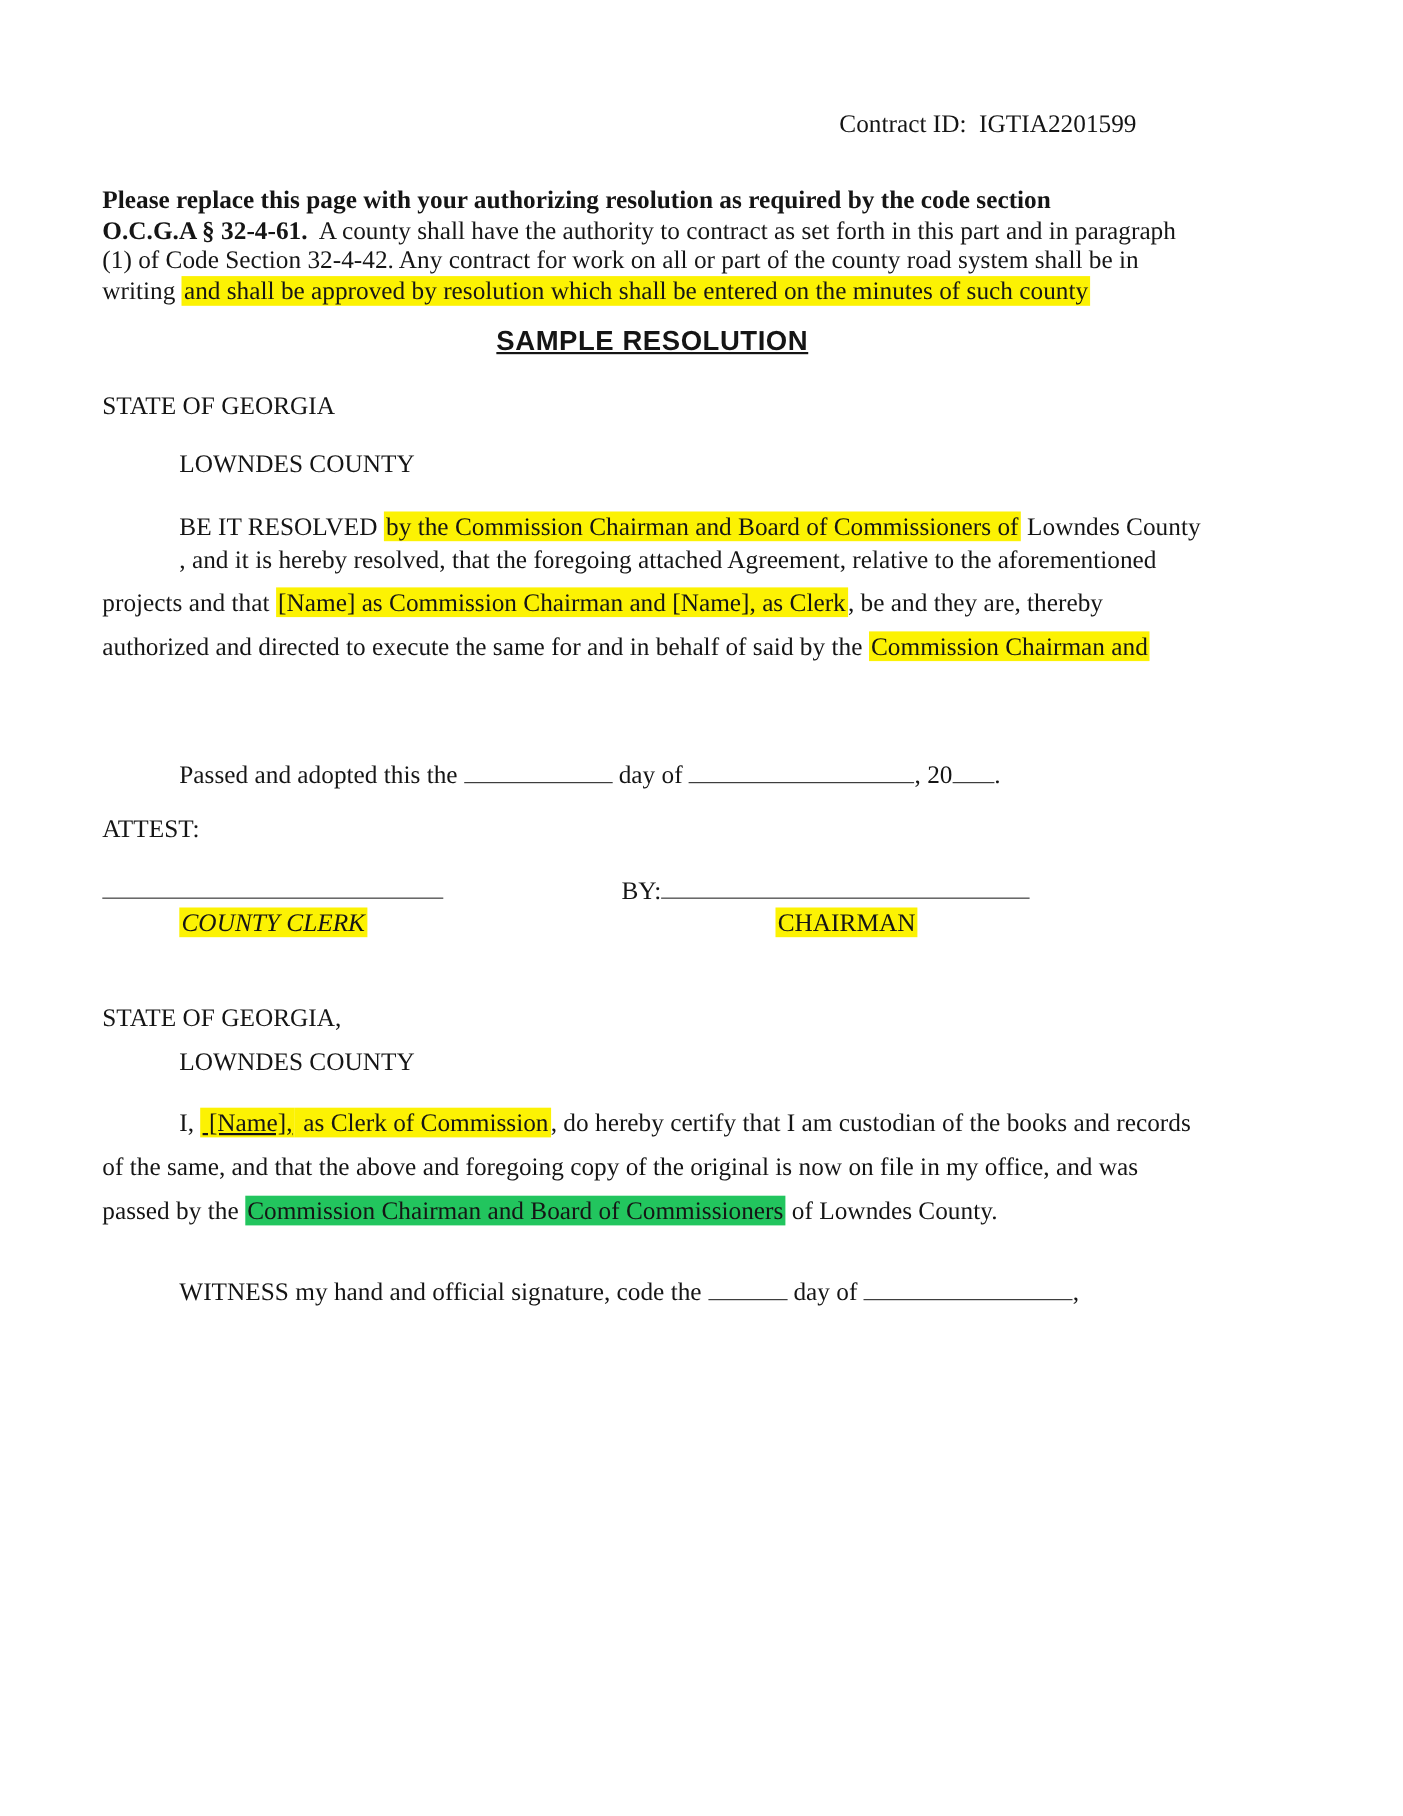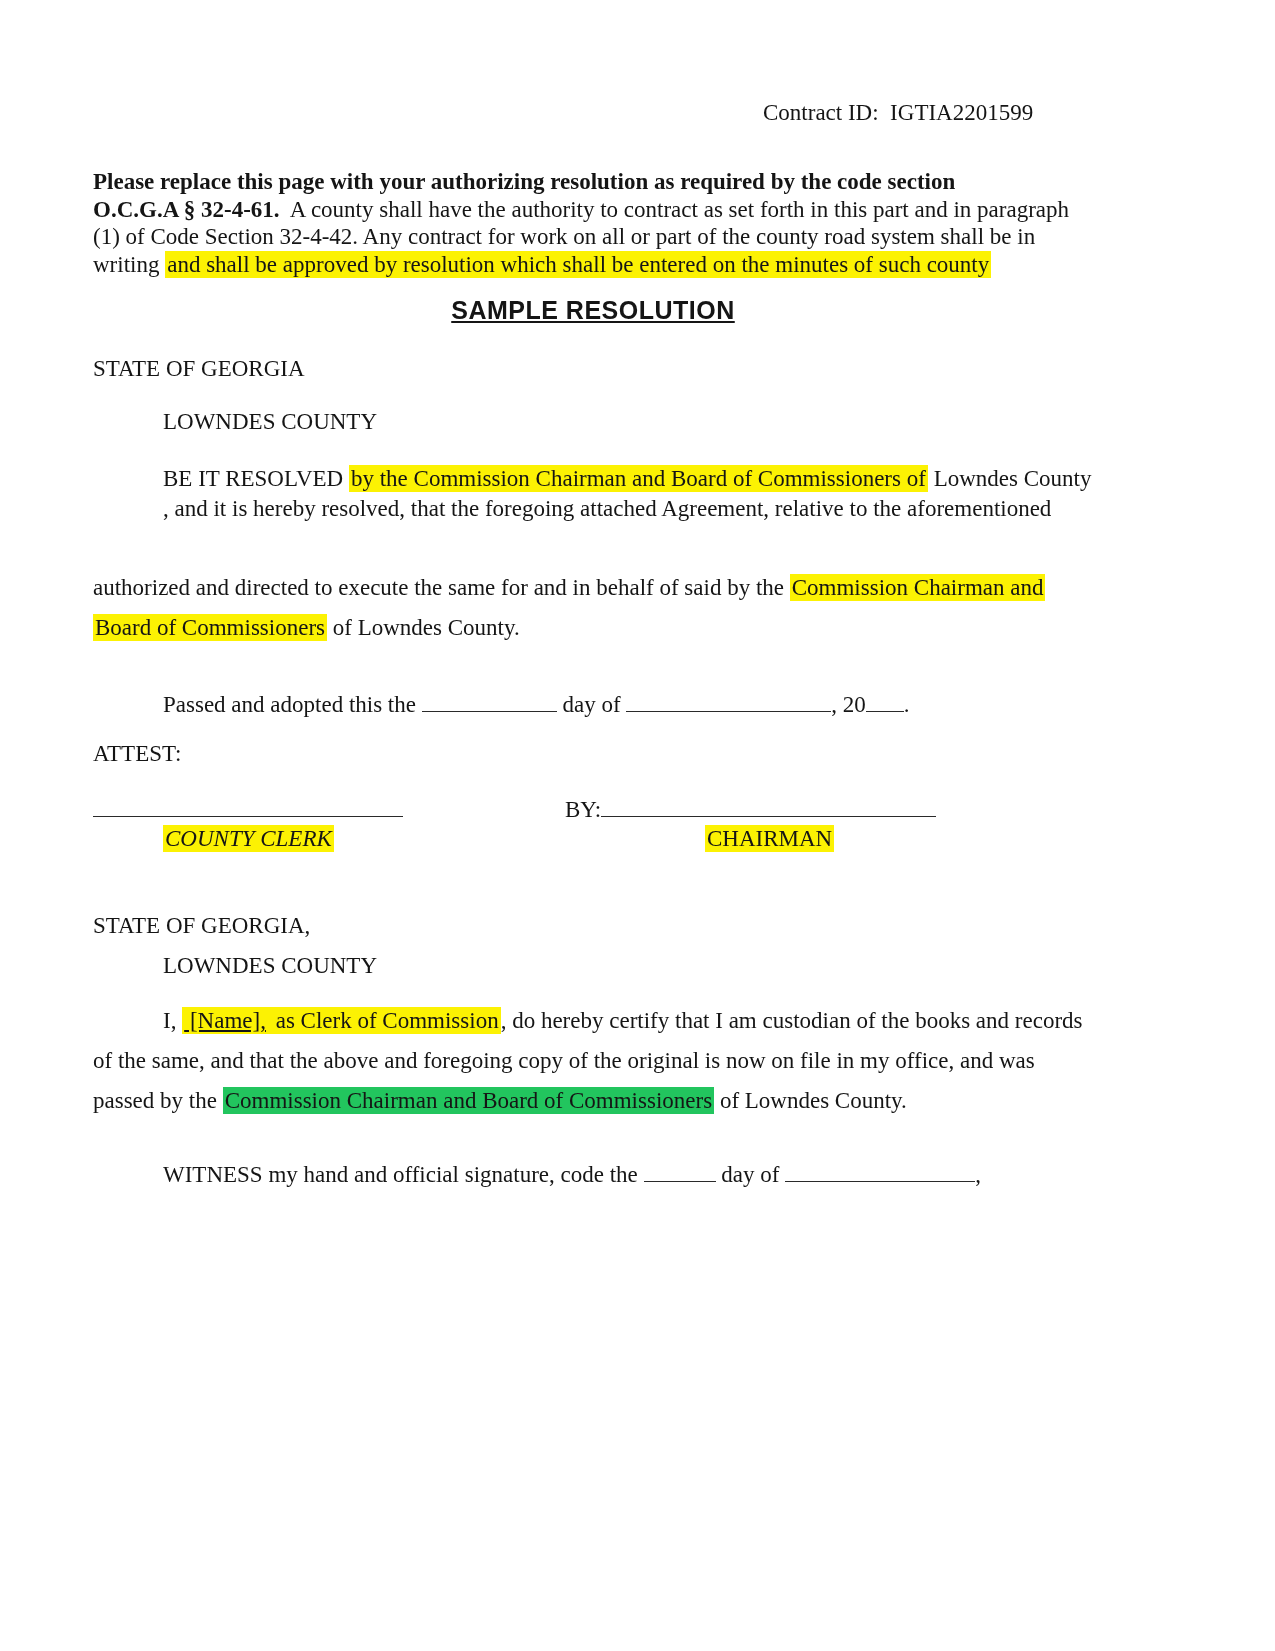--- a/index.html
+++ b/index.html
@@ -62,22 +62,22 @@
 
   <div class="abs" style="top:296px;left:93px;width:1000px;text-align:center;">
     <span class="title">SAMPLE RESOLUTION</span>
   </div>
 
   <div class="abs line" style="top:356px;left:93px;">STATE OF GEORGIA</div>
   <div class="abs line" style="top:409px;left:163px;">LOWNDES COUNTY</div>
 
   <div class="abs line res-line" style="top:464px;left:163px;"><span>BE IT RESOLVED </span><span class="hl" style="background-color: rgb(252, 242, 3);">by the Commission Chairman and Board of Commissioners of</span><span> Lowndes County</span></div>
   <div class="abs line res-line" style="top:494px;left:163px;">, and it is hereby resolved, that the foregoing attached Agreement, relative to the aforementioned</div>
+  <div class="abs line res-line" style="top:533px;left:93px;"><span>projects and that </span><span class="hl" style="background-color: rgb(252, 242, 3);">[Name] as Commission Chairman and [Name], as Clerk</span><span>, be and they are, thereby</span></div>
   <div class="abs line res-line" style="top:573px;left:93px;"><span>authorized and directed to execute the same for and in behalf of said by the </span><span class="hl" style="background-color: rgb(252, 242, 3);">Commission Chairman and</span></div>
-  <div class="abs line res-line" style="top:613px;left:93px;"><span class="hl" style="background-color: rgb(252, 242, 3);">Board of Commissioners</span><span> of Lowndes County.</span></div>
 
   <div class="abs line" style="top:691px;left:163px;"><span>Passed and adopted this the </span><span class="blank w135"></span><span> day of </span><span class="blank w205"></span><span>, 20</span><span class="blank w38"></span><span>.</span></div>
 
   <div class="abs line" style="top:741px;left:93px;">ATTEST:</div>
 
   <div class="abs sig-row" style="top:796px;left:93px;width:1000px;">
     <div class="sig-col-left">
       <div><span class="blank w310"></span></div>
       <div class="sig-label indent"><span class="hl" style="background-color: rgb(252, 242, 3);">COUNTY CLERK</span></div>
     </div>

